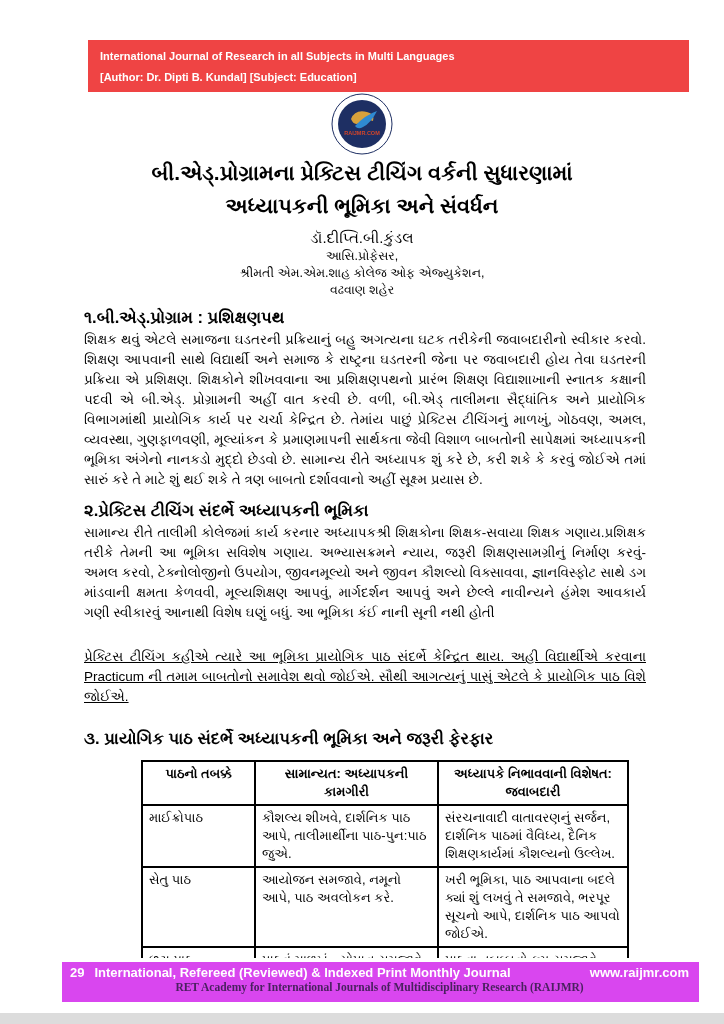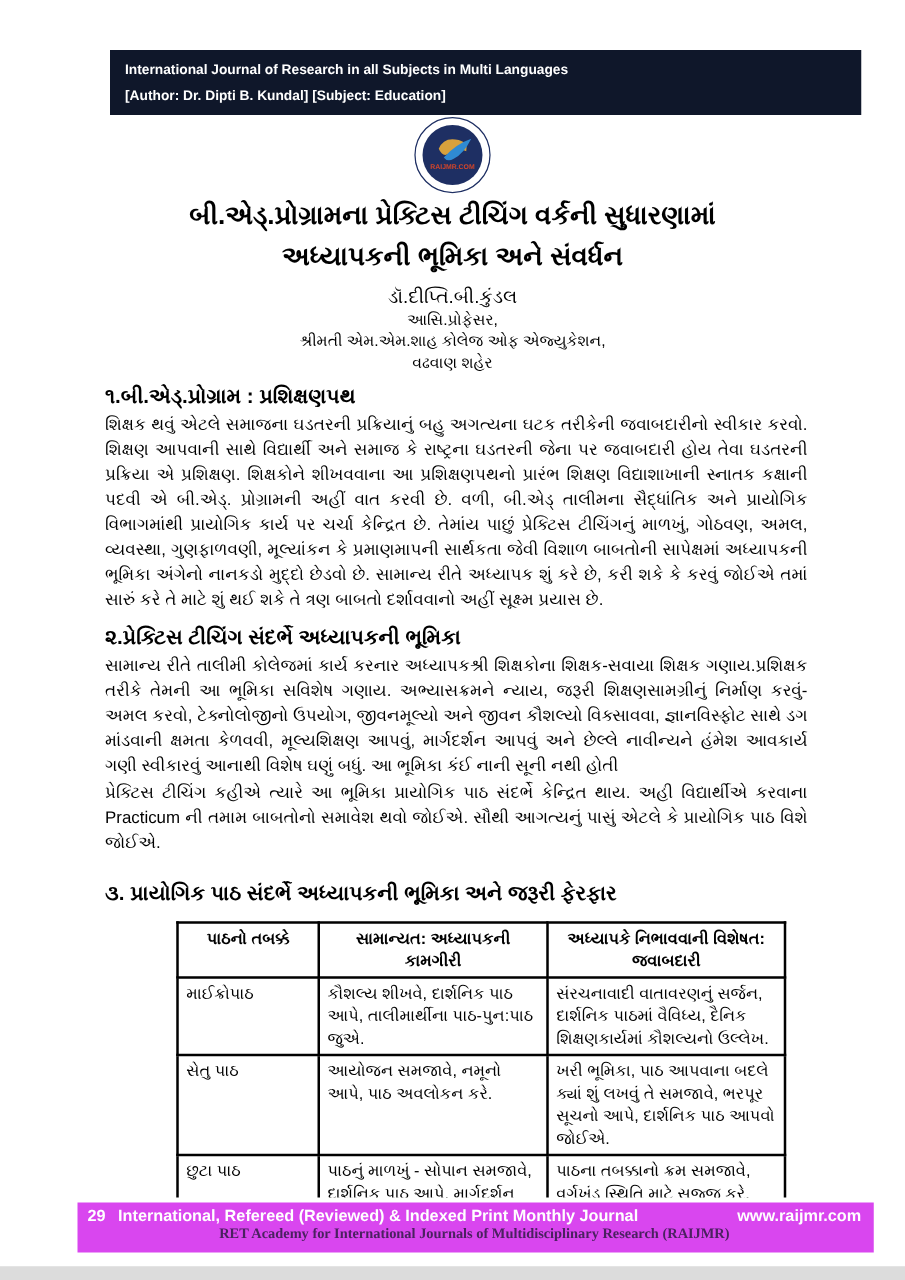--- a/index.html
+++ b/index.html
@@ -4,21 +4,21 @@
 <style>
   * { margin:0; padding:0; box-sizing:border-box; }
   body {
     width:724px; height:1024px; position:relative;
     background:#ffffff; overflow:hidden;
     font-family:"Liberation Sans", sans-serif;
   }
   
   .header-bar {
     position:absolute; top:40px; left:88px; width:601px; height:52px;
-    background:#0f172a;
+    background:#ef4444;
   }
   .header-left {
     position:absolute; left:12px; top:0; height:100%; width:390px;
     display:flex; flex-direction:column; justify-content:space-around;
     padding:5px 0;
   }
   .header-left div {
     color:#ffffff; font-size:11px; font-weight:bold; white-space:nowrap;
   }
   .header-black {
@@ -51,21 +51,21 @@
     position:absolute; top:306px; left:84px; width:562px; height:652px;
     overflow:hidden; color:#000;
   }
   .sec-heading {
     font-size:16.5px; font-weight:bold; line-height:22px; margin-top:9px;
   }
   .sec-heading:first-child { margin-top:0; }
   .content p {
     font-size:13.5px; line-height:20px; text-align:justify; margin-top:2px;
   }
-  .content p.spaced { margin-top:1px; }
+  .content p.spaced { margin-top:24px;text-decoration:underline; }
   
   table.lesson-table {
     border-collapse:collapse; margin:11px 0 0 57px; width:486px;
     table-layout:fixed;
   }
   .lesson-table th, .lesson-table td {
     border:2px solid #000; font-size:13px; line-height:18px;
     padding:3px 6px; vertical-align:top; text-align:left;
   }
   .lesson-table th { text-align:center; font-weight:bold; }

